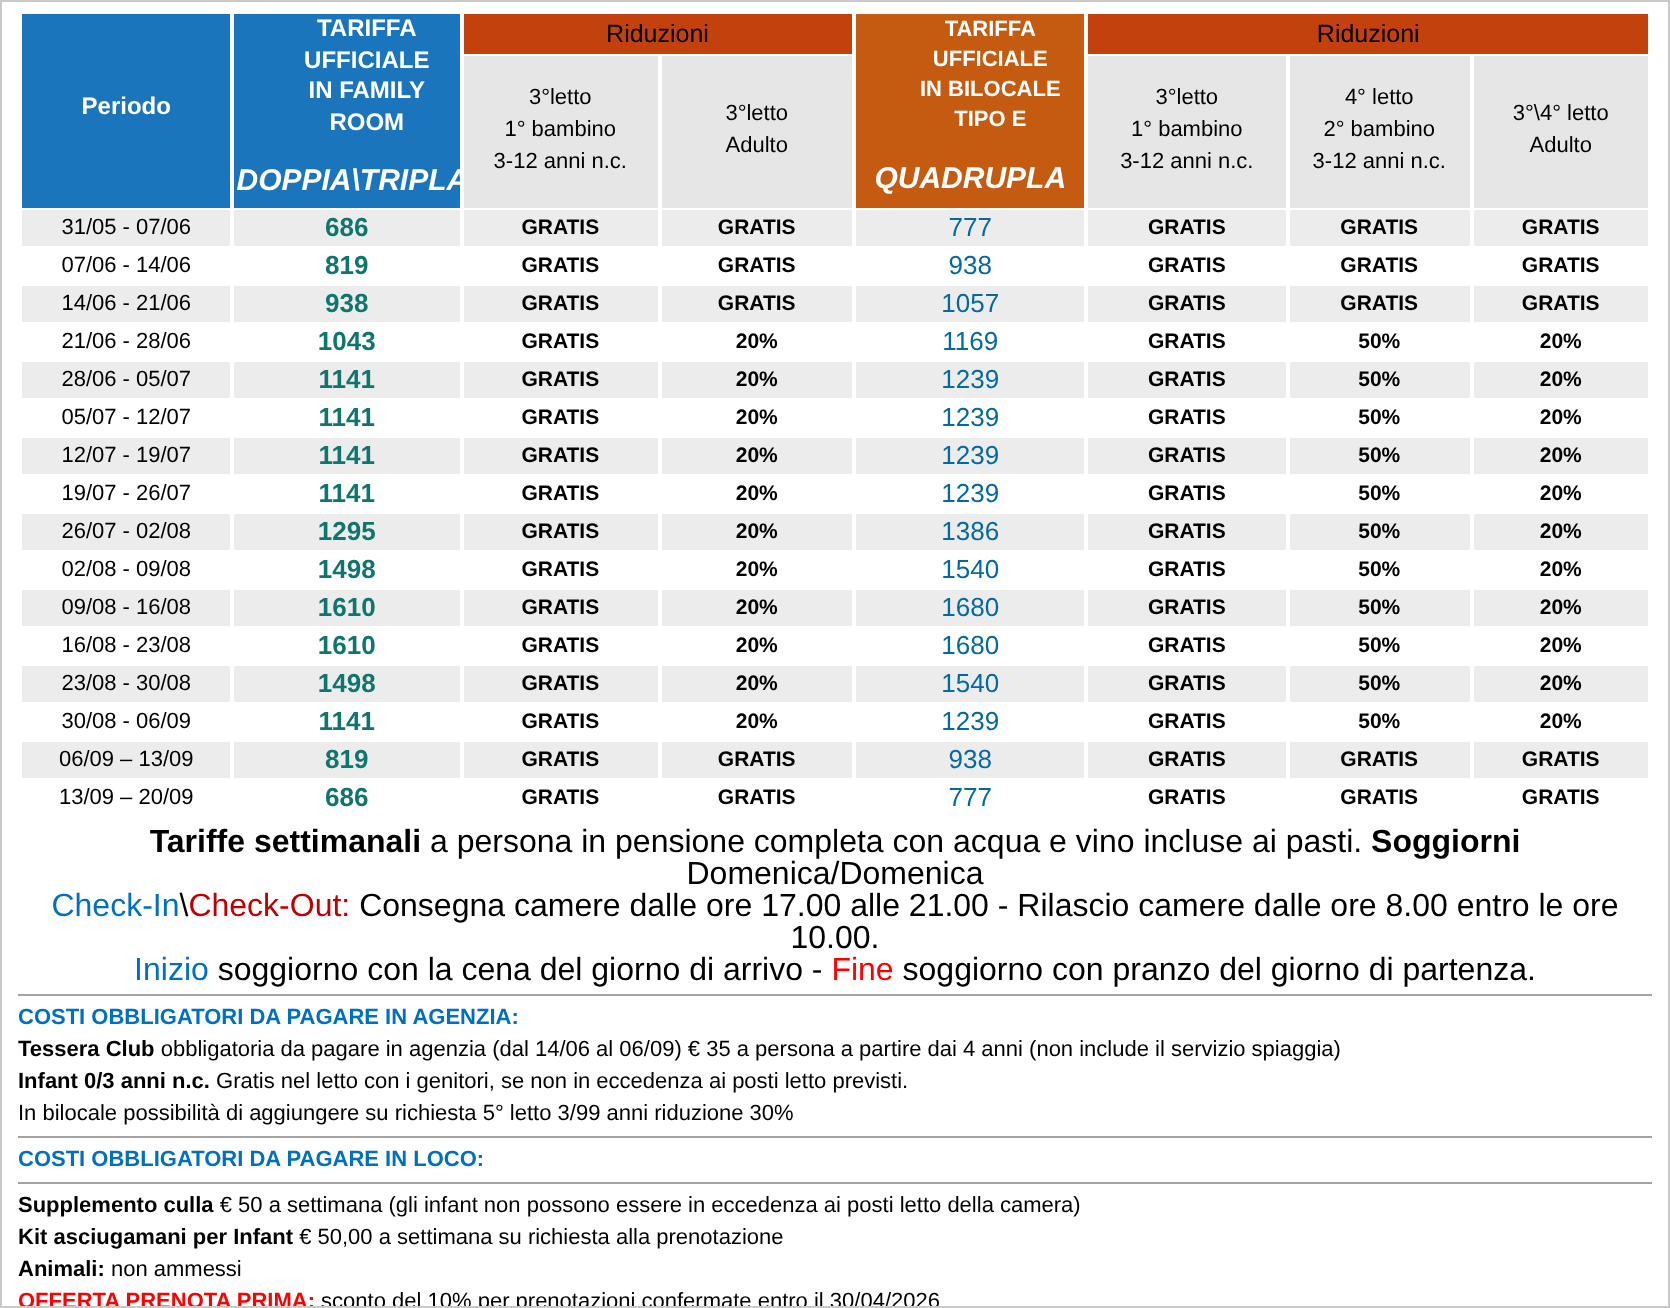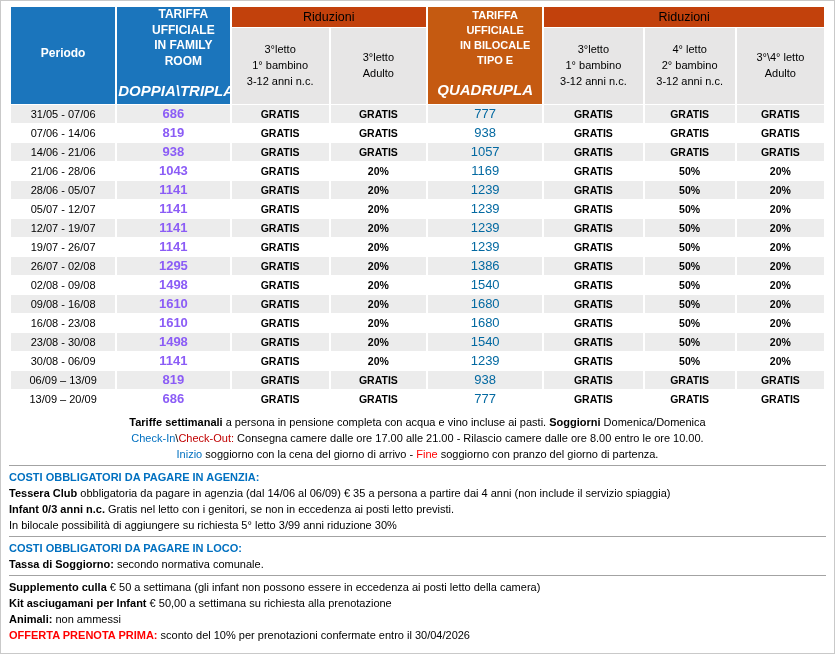--- a/index.html
+++ b/index.html
@@ -55,28 +55,28 @@
     background: #e7e6e6;
     font-weight: normal;
     font-size: 11px;
     line-height: 1.45;
     height: 64px;
     white-space: pre-line;
   }
   tr.datarow td { height: 18px; background: #ffffff; }
   tr.datarow.alt td { background: #ececec; }
   td.period-cell { font-size: 11px; }
-  td.price-family { color: #8b5cf6; font-weight: bold; font-size: 13px; }
+  td.price-family { color: #0f766e; font-weight: bold; font-size: 13px; }
   td.price-bilo   { color: #0369a1; font-weight: normal; font-size: 13px; }
   td.red-cell     { font-weight: bold; font-size: 10.5px; }
 
   
   .notes {
     text-align: center;
-    font-size: 11px;
+    font-size: 16px;
     line-height: 16px;
     padding: 5px 0 3px 0;
   }
   .b { font-weight: bold; }
 
   
   .sections { font-size: 11px; }
   .section {
     border-top: 1px solid #a3a3a3;
     padding: 3px 0 3px 0;
@@ -311,21 +311,20 @@
       <div class="section-heading">COSTI OBBLIGATORI DA PAGARE IN AGENZIA:</div>
       <div>
           <div class="note-line"><span class="b">Tessera Club</span><span> obbligatoria da pagare in agenzia (dal 14/06 al 06/09) € 35 a persona a partire dai 4 anni (non include il servizio spiaggia)</span></div>
           <div class="note-line"><span class="b">Infant 0/3 anni n.c.</span><span>  Gratis nel letto con i genitori, se non in eccedenza ai posti letto previsti.</span></div>
           <div class="note-line"><span>In bilocale possibilità di aggiungere su richiesta 5° letto 3/99 anni riduzione 30%</span></div>
         </div>
     </div>
       <div class="section">
       <div class="section-heading">COSTI OBBLIGATORI DA PAGARE IN LOCO:</div>
       <div>
-          <div class="note-line"><span class="b">Tassa di Soggiorno:</span><span> secondo normativa comunale.</span></div>
         </div>
     </div>
       <div class="section">
       <div>
           <div class="note-line"><span class="b">Supplemento culla</span><span> € 50 a settimana (gli infant non possono essere in eccedenza ai posti letto della camera)</span></div>
           <div class="note-line"><span class="b">Kit asciugamani per Infant</span><span> € 50,00 a settimana su richiesta alla prenotazione</span></div>
           <div class="note-line"><span class="b">Animali:</span><span> non ammessi</span></div>
           <div class="note-line"><span class="b" style="color: rgb(255, 0, 0);">OFFERTA PRENOTA PRIMA:</span><span> sconto del 10% per prenotazioni confermate entro il 30/04/2026</span></div>
         </div>
     </div>

